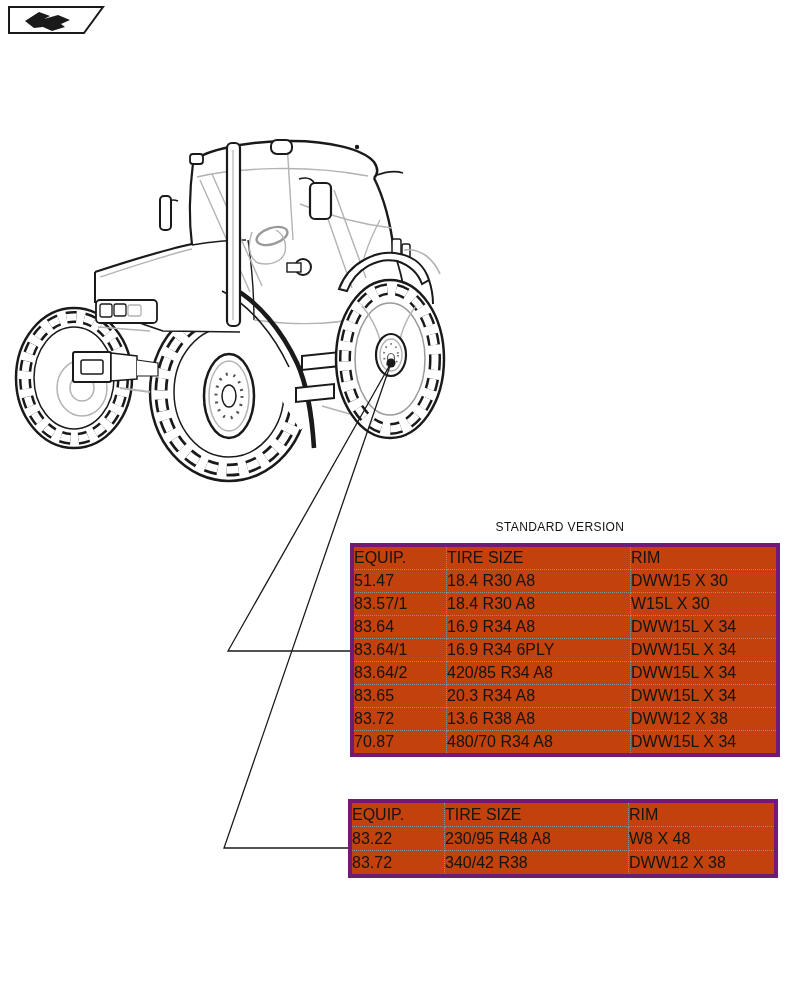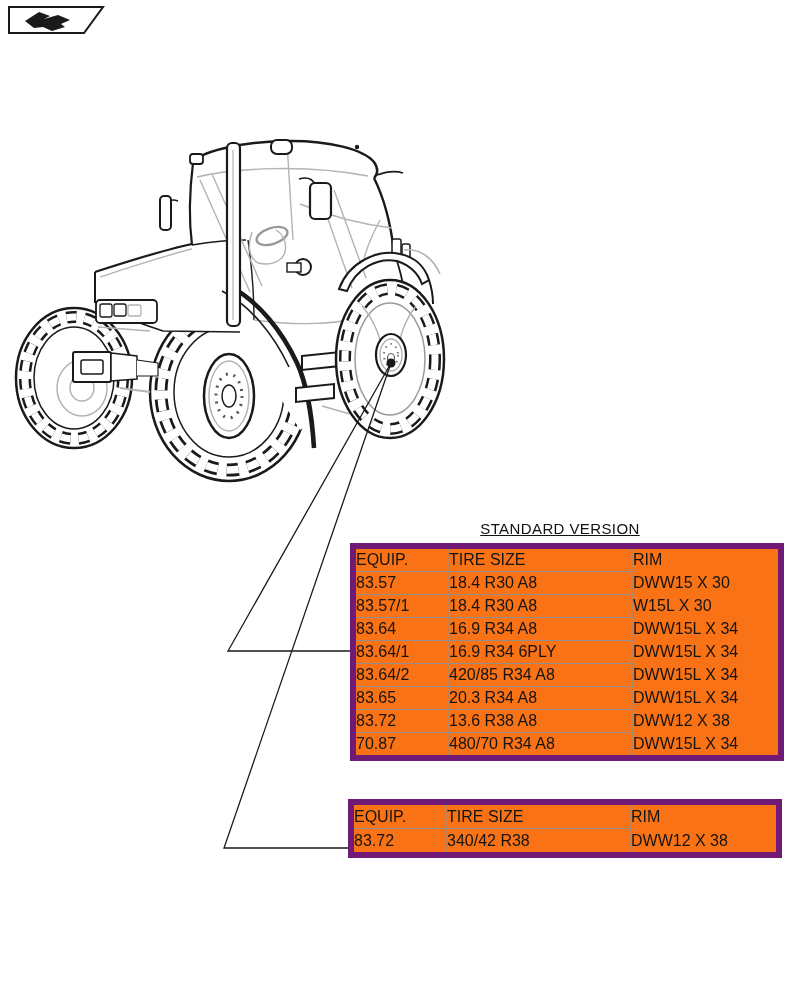--- a/index.html
+++ b/index.html
@@ -4,25 +4,25 @@
 <style>
   html,body{margin:0;padding:0;background:#fff;}
   #page{
     position:relative;width:792px;height:1000px;background:#fff;overflow:hidden;
     font-family:"Liberation Sans",sans-serif;color:#141414;
   }
   #art{position:absolute;left:0;top:0;}
   .corner-icon{position:absolute;left:7px;top:5px;}
   .tbl-title{
     position:absolute;width:420px;text-align:center;
-    font-size:15px;letter-spacing:.4px;color:#111;white-space:nowrap;text-decoration:underline;
+    font-size:12px;letter-spacing:.4px;color:#111;white-space:nowrap;
   }
   .dtable{
-    position:absolute;border-collapse:collapse;table-layout:fixed;background:#f97316;
-    border:6px solid #701a75;
+    position:absolute;border-collapse:collapse;table-layout:fixed;background:#c2410c;
+    border:4px solid #701a75;
   }
   .dtable td{
     border:1px dotted #8f8f8f;
     font-size:16px;color:#141414;white-space:nowrap;overflow:hidden;
     padding:0;
   }
   .std td{height:22px;line-height:22px;}
   .hc  td{height:23px;line-height:23px;}
   .c-equip{width:92px;padding-left:7px;}
   .c-tire {width:183px;padding-left:8px;}
@@ -163,21 +163,21 @@
   <div class="tbl-title" style="left:350px;top:520px;">STANDARD VERSION</div>
 
   <table class="dtable std" style="left:350px;top:543px;">
     <tbody>
       <tr class="hdr">
         <td class="c-equip">EQUIP.</td>
         <td class="c-tire">TIRE SIZE</td>
         <td class="c-rim">RIM</td>
       </tr>
       <tr>
-        <td class="c-equip">83.57</td>
+        <td class="c-equip">51.47</td>
         <td class="c-tire">18.4 R30 A8</td>
         <td class="c-rim">DWW15 X 30</td>
       </tr>
       <tr>
         <td class="c-equip">83.57/1</td>
         <td class="c-tire">18.4 R30 A8</td>
         <td class="c-rim">W15L X 30</td>
       </tr>
       <tr>
         <td class="c-equip">83.64</td>
@@ -214,20 +214,25 @@
 
 
   <table class="dtable hc" style="left:348px;top:799px;">
     <tbody>
       <tr class="hdr">
         <td class="c-equip">EQUIP.</td>
         <td class="c-tire">TIRE SIZE</td>
         <td class="c-rim">RIM</td>
       </tr>
       <tr>
+        <td class="c-equip">83.22</td>
+        <td class="c-tire">230/95 R48 A8</td>
+        <td class="c-rim">W8 X 48</td>
+      </tr>
+      <tr>
         <td class="c-equip">83.72</td>
         <td class="c-tire">340/42 R38</td>
         <td class="c-rim">DWW12 X 38</td>
       </tr>
     </tbody>
   </table>
 
 </div>
 
 </body></html>

